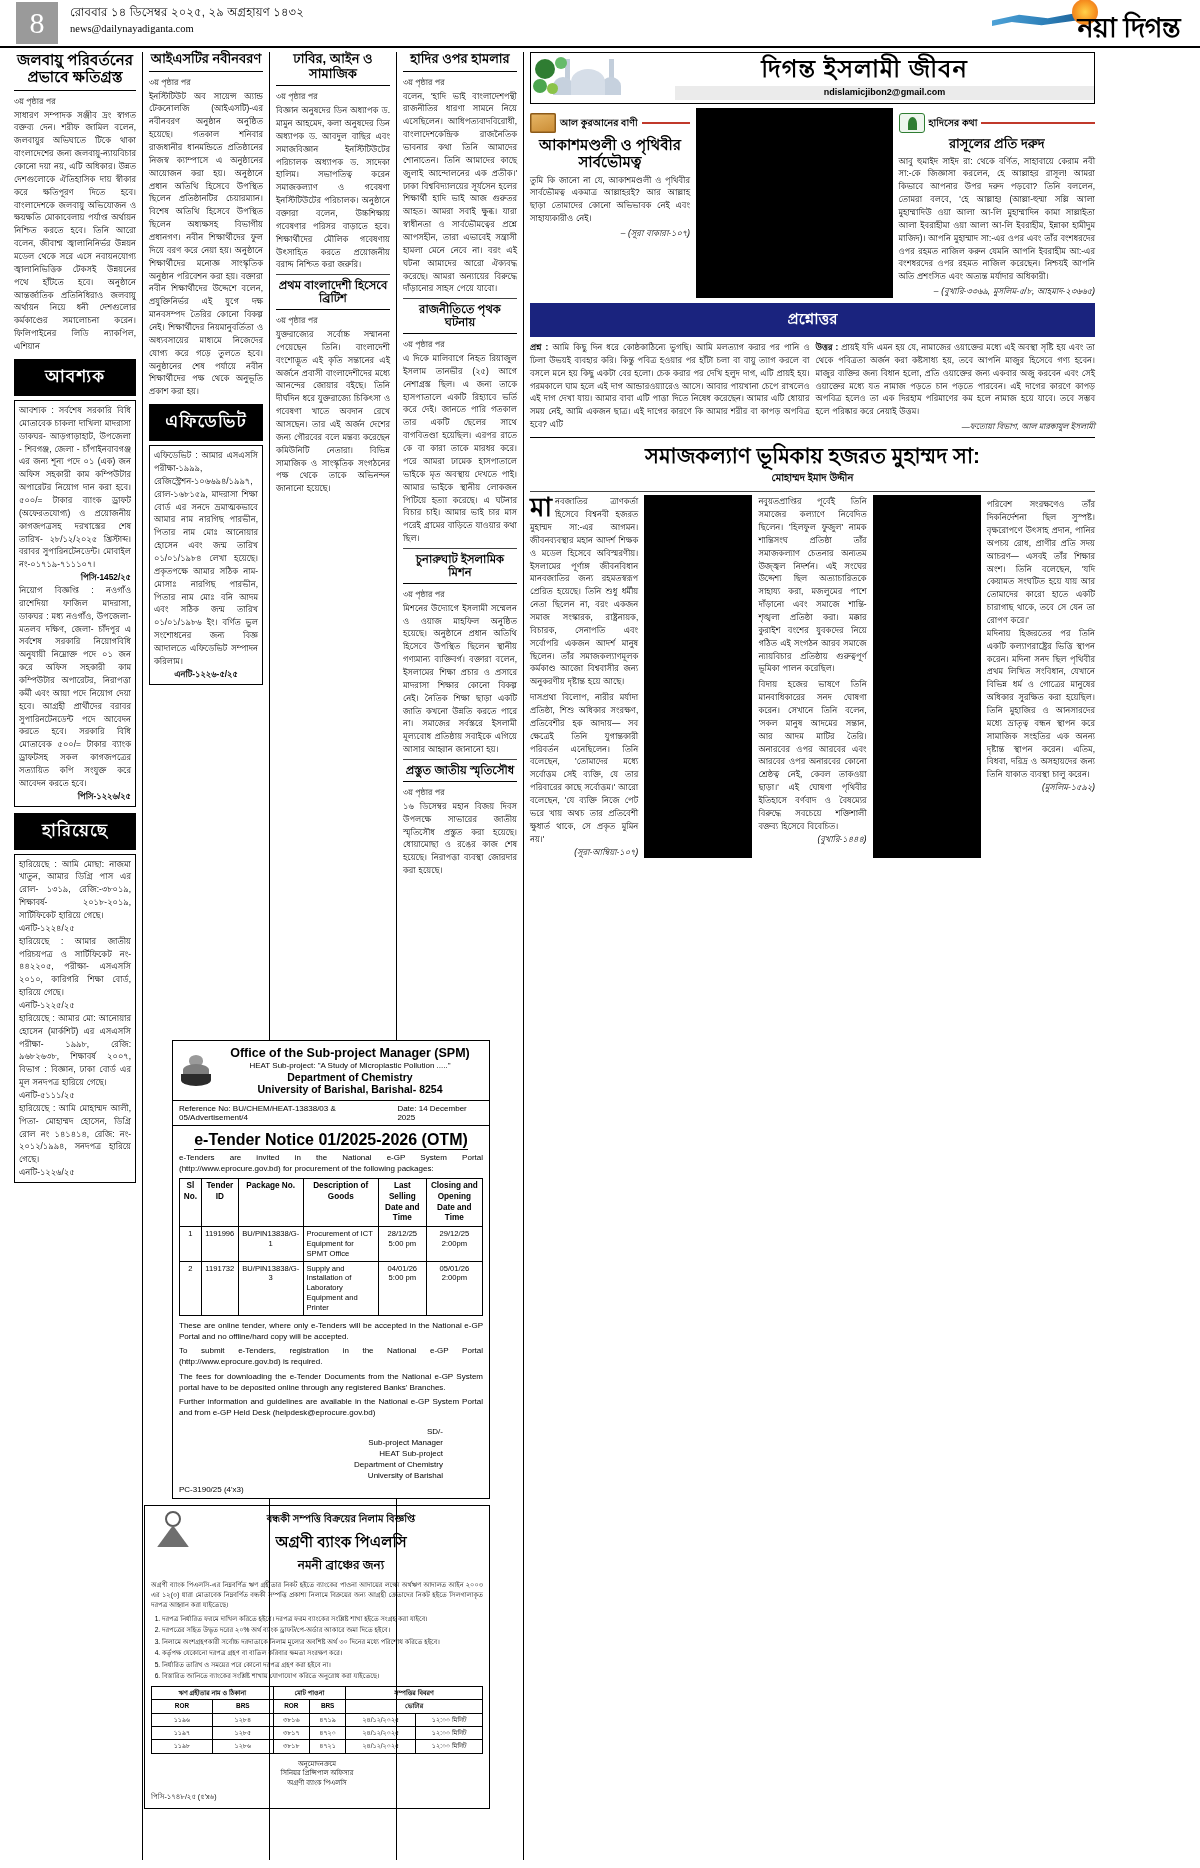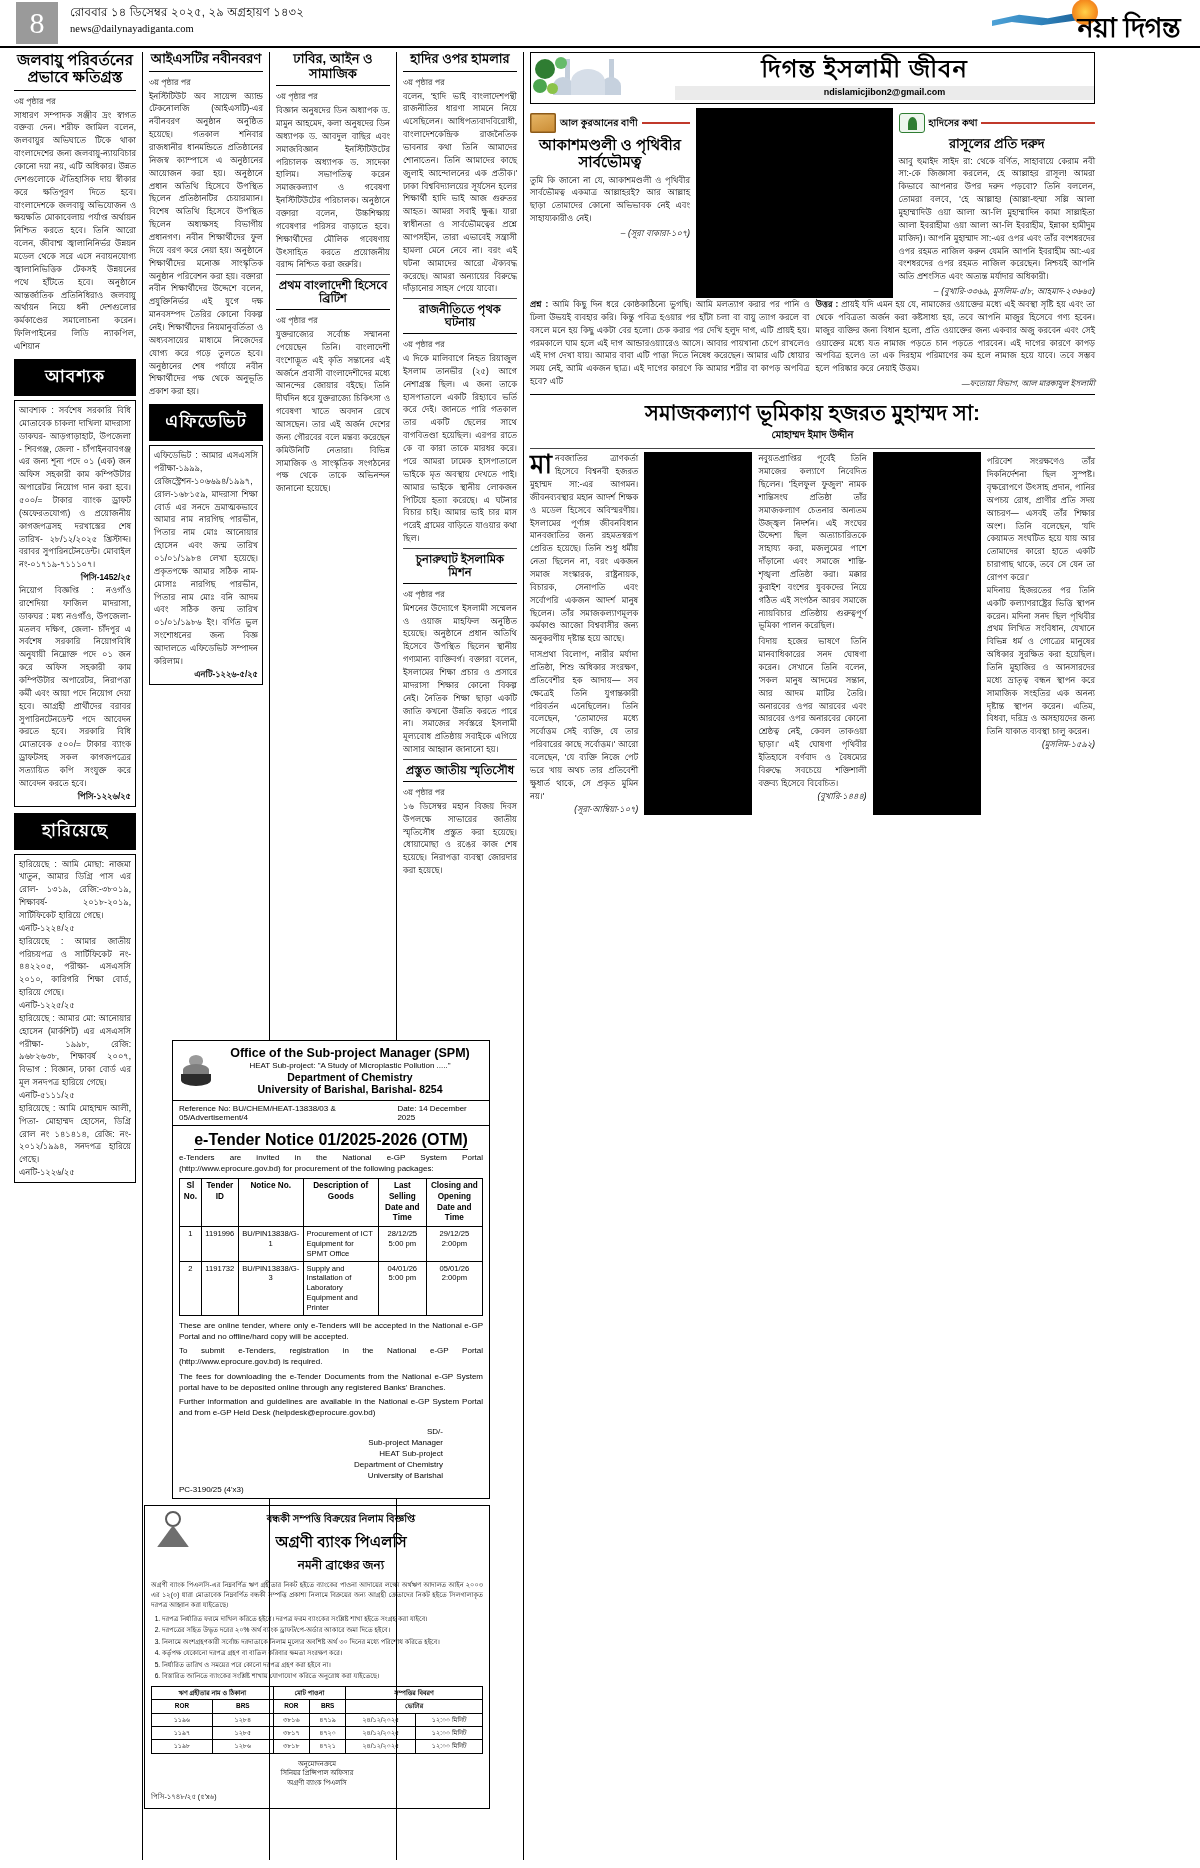--- a/index.html
+++ b/index.html
@@ -204,21 +204,21 @@
 
     <div class="col c2">
       <div class="hl hl-md">আইএসটির নবীনবরণ</div>
       <div class="rule"></div>
       <div class="jump">৩য় পৃষ্ঠার পর</div>
       <div class="bn">ইনস্টিটিউট অব সায়েন্স অ্যান্ড টেকনোলজি (আইএসটি)-এর নবীনবরণ অনুষ্ঠান অনুষ্ঠিত হয়েছে। গতকাল শনিবার রাজধানীর ধানমন্ডিতে প্রতিষ্ঠানের নিজস্ব ক্যাম্পাসে এ অনুষ্ঠানের আয়োজন করা হয়। অনুষ্ঠানে প্রধান অতিথি হিসেবে উপস্থিত ছিলেন প্রতিষ্ঠানটির চেয়ারম্যান। বিশেষ অতিথি হিসেবে উপস্থিত ছিলেন অধ্যক্ষসহ বিভাগীয় প্রধানগণ। নবীন শিক্ষার্থীদের ফুল দিয়ে বরণ করে নেয়া হয়। অনুষ্ঠানে শিক্ষার্থীদের মনোজ্ঞ সাংস্কৃতিক অনুষ্ঠান পরিবেশন করা হয়। বক্তারা নবীন শিক্ষার্থীদের উদ্দেশে বলেন, প্রযুক্তিনির্ভর এই যুগে দক্ষ মানবসম্পদ তৈরির কোনো বিকল্প নেই। শিক্ষার্থীদের নিয়মানুবর্তিতা ও অধ্যবসায়ের মাধ্যমে নিজেদের যোগ্য করে গড়ে তুলতে হবে। অনুষ্ঠানের শেষ পর্যায়ে নবীন শিক্ষার্থীদের পক্ষ থেকে অনুভূতি প্রকাশ করা হয়।</div>
 
       <div class="banner">এফিডেভিট</div>
       <div class="boxed">
         <div class="bn">এফিডেভিট : আমার এসএসসি পরীক্ষা-১৯৯৯, রেজিস্ট্রেশন-১০৬৬৯৪/১৯৯৭, রোল-১৬৮১৫৯, মাদরাসা শিক্ষা বোর্ড এর সনদে ভ্রমাত্মকভাবে আমার নাম নারগিছ পারভীন, পিতার নাম মোঃ আনোয়ার হোসেন এবং জন্ম তারিখ ০১/০১/১৯৮৪ লেখা হয়েছে। প্রকৃতপক্ষে আমার সঠিক নাম- মোসাঃ নারগিছ পারভীন, পিতার নাম মোঃ বনি আদম এবং সঠিক জন্ম তারিখ ০১/০১/১৯৮৬ ইং। বর্ণিত ভুল সংশোধনের জন্য বিজ্ঞ আদালতে এফিডেভিট সম্পাদন করিলাম।</div>
-        <div class="bn" style="text-align:right;font-weight:bold;">এনটি-১২২৬-৫/২৫</div>
+        <div class="bn" style="text-align:center;font-weight:bold;">এনটি-১২২৬-৫/২৫</div>
       </div>
     </div>
 
     <div class="colsep"></div>
 
     <div class="col c3">
       <div class="hl hl-md">ঢাবির, আইন ও সামাজিক</div>
       <div class="rule"></div>
       <div class="jump">৩য় পৃষ্ঠার পর</div>
       <div class="bn">বিজ্ঞান অনুষদের ডিন অধ্যাপক ড. মামুন আহমেদ, কলা অনুষদের ডিন অধ্যাপক ড. আবদুল বাছির এবং সমাজবিজ্ঞান ইনস্টিটিউটের পরিচালক অধ্যাপক ড. সাদেকা হালিম। সভাপতিত্ব করেন সমাজকল্যাণ ও গবেষণা ইনস্টিটিউটের পরিচালক। অনুষ্ঠানে বক্তারা বলেন, উচ্চশিক্ষায় গবেষণার পরিসর বাড়াতে হবে। শিক্ষার্থীদের মৌলিক গবেষণায় উৎসাহিত করতে প্রয়োজনীয় বরাদ্দ নিশ্চিত করা জরুরি।</div>
@@ -295,20 +295,21 @@
             <span class="ic hadith-ic"></span>
             <span class="lb">হাদিসের কথা</span>
             <span class="ln"></span>
           </div>
           <div class="hl hl-md" style="margin:4px 0 3px 0;">রাসূলের প্রতি দরুদ</div>
           <div class="bn">আবু হুমাইদ সাইদ রা: থেকে বর্ণিত, সাহাবায়ে কেরাম নবী সা:-কে জিজ্ঞাসা করলেন, হে আল্লাহর রাসূল! আমরা কিভাবে আপনার উপর দরুদ পড়বো? তিনি বললেন, তোমরা বলবে, 'হে আল্লাহ! (আল্লা-হুম্মা সল্লি আলা মুহাম্মাদিউ ওয়া আলা আ-লি মুহাম্মাদিন কামা সাল্লাইতা আলা ইবরাহীমা ওয়া আলা আ-লি ইবরাহীম, ইন্নাকা হামীদুম মাজিদ)। আপনি মুহাম্মাদ সা:-এর ওপর এবং তাঁর বংশধরদের ওপর রহমত নাজিল করুন যেমনি আপনি ইবরাহীম আ:-এর বংশধরদের ওপর রহমত নাজিল করেছেন। নিশ্চয়ই আপনি অতি প্রশংসিত এবং অত্যন্ত মর্যাদার অধিকারী।</div>
           <div class="bn" style="text-align:right;font-style:italic;margin-top:2px;">– (বুখারি-৩৩৬৯, মুসলিম-৫/৮, আহমাদ-২৩৬৬৫)</div>
         </div>
       </div>
 
+      <div class="blue-banner">প্রশ্নোত্তর</div>
       <div class="cols2">
         <div>
           <div class="bn"><b>প্রশ্ন :</b> <span>আমি কিছু দিন ধরে কোষ্ঠকাঠিন্যে ভুগছি। আমি মলত্যাগ করার পর পানি ও ঢিলা উভয়ই ব্যবহার করি। কিন্তু পবিত্র হওয়ার পর হাঁটা চলা বা বায়ু ত্যাগ করলে বা বসলে মনে হয় কিছু একটা বের হলো। চেক করার পর দেখি হলুদ দাগ, এটি প্রায়ই হয়। গরমকালে ঘাম হলে এই দাগ আন্ডারওয়্যারেও আসে। আবার পায়খানা চেপে রাখলেও এই দাগ দেখা যায়। আমার বাবা এটি পাত্তা দিতে নিষেধ করেছেন। আমার এটি ধোয়ার সময় নেই, আমি একজন ছাত্র। এই দাগের কারণে কি আমার শরীর বা কাপড় অপবিত্র হবে? এটি</span></div>
         </div>
         <div>
           <div class="bn"><b>উত্তর :</b> <span>প্রায়ই যদি এমন হয় যে, নামাজের ওয়াক্তের মধ্যে এই অবস্থা সৃষ্টি হয় এবং তা থেকে পবিত্রতা অর্জন করা কষ্টসাধ্য হয়, তবে আপনি মাজুর হিসেবে গণ্য হবেন। মাজুর ব্যক্তির জন্য বিধান হলো, প্রতি ওয়াক্তের জন্য একবার অজু করবেন এবং সেই ওয়াক্তের মধ্যে যত নামাজ পড়তে চান পড়তে পারবেন। এই দাগের কারণে কাপড় অপবিত্র হলেও তা এক দিরহাম পরিমাণের কম হলে নামাজ হয়ে যাবে। তবে সম্ভব হলে পরিষ্কার করে নেয়াই উত্তম।</span></div>
           <div class="src">—ফতোয়া বিভাগ, আল মারকাযুল ইসলামী</div>
         </div>
       </div>
 
@@ -360,21 +361,21 @@
         <span>Date: 14 December 2025</span>
       </div>
       <div class="tender-title"><span>e-Tender Notice 01/2025-2026 (OTM)</span></div>
       <div class="tender-intro">e-Tenders are invited in the National e-GP System Portal (http://www.eprocure.gov.bd) for procurement of the following packages:</div>
 
       <table class="tt">
         <thead>
             <tr>
           <th>Sl No.</th>
           <th>Tender ID</th>
-          <th>Notice No.</th>
+          <th>Package No.</th>
           <th>Description of Goods</th>
           <th>Last Selling Date and Time</th>
           <th>Closing and Opening Date and Time</th>
         </tr>
           </thead>
         <tbody>
           <tr>
             <td class="c">1</td>
             <td class="c">1191996</td>
             <td class="c">BU/PIN13838/G-1</td>

